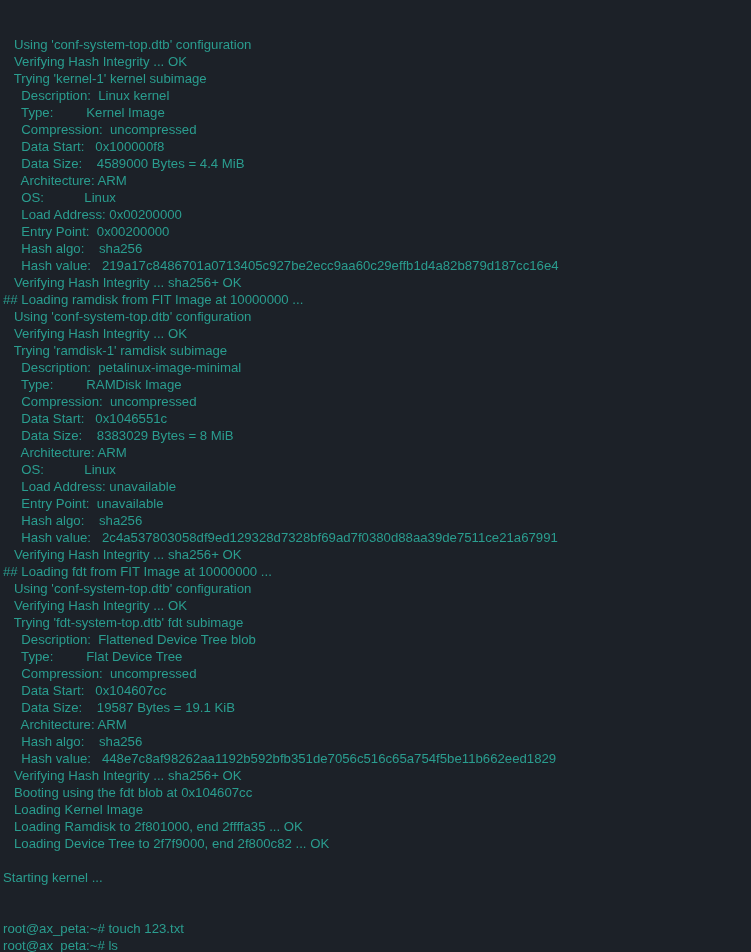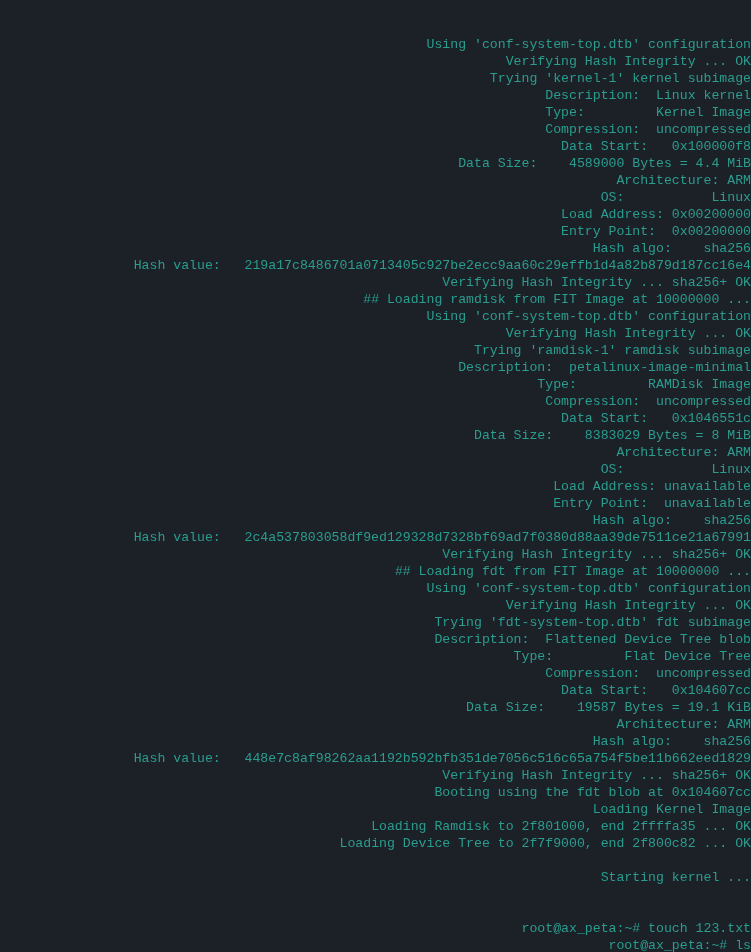--- a/index.html
+++ b/index.html
@@ -23,22 +23,21 @@
     font-family: "DejaVu Sans Mono", "Liberation Mono", monospace;
     font-size: 13.2px;
     line-height: 17px;
     letter-spacing: 0px;
     white-space: pre;
     overflow: hidden;
   }
   .line {
     height: 17px;
     white-space: pre;
-    font-family: Liberation Mono, monospace;
-    text-align: right;
+    font-family: Liberation Sans, sans-serif;
   }
   .line.blank {
     height: 17px;
   }
 </style>
 </head>
 <body style="background: rgb(28, 33, 40);">
 
 <div id="terminal" style="background: rgb(28, 33, 40); color: rgb(42, 157, 143);">
   <div id="scrollback"><div class="line">   Using 'conf-system-top.dtb' configuration</div><div class="line">   Verifying Hash Integrity ... OK</div><div class="line">   Trying 'kernel-1' kernel subimage</div><div class="line">     Description:  Linux kernel</div><div class="line">     Type:         Kernel Image</div><div class="line">     Compression:  uncompressed</div><div class="line">     Data Start:   0x100000f8</div><div class="line">     Data Size:    4589000 Bytes = 4.4 MiB</div><div class="line">     Architecture: ARM</div><div class="line">     OS:           Linux</div><div class="line">     Load Address: 0x00200000</div><div class="line">     Entry Point:  0x00200000</div><div class="line">     Hash algo:    sha256</div><div class="line">     Hash value:   219a17c8486701a0713405c927be2ecc9aa60c29effb1d4a82b879d187cc16e4</div><div class="line">   Verifying Hash Integrity ... sha256+ OK</div><div class="line">## Loading ramdisk from FIT Image at 10000000 ...</div><div class="line">   Using 'conf-system-top.dtb' configuration</div><div class="line">   Verifying Hash Integrity ... OK</div><div class="line">   Trying 'ramdisk-1' ramdisk subimage</div><div class="line">     Description:  petalinux-image-minimal</div><div class="line">     Type:         RAMDisk Image</div><div class="line">     Compression:  uncompressed</div><div class="line">     Data Start:   0x1046551c</div><div class="line">     Data Size:    8383029 Bytes = 8 MiB</div><div class="line">     Architecture: ARM</div><div class="line">     OS:           Linux</div><div class="line">     Load Address: unavailable</div><div class="line">     Entry Point:  unavailable</div><div class="line">     Hash algo:    sha256</div><div class="line">     Hash value:   2c4a537803058df9ed129328d7328bf69ad7f0380d88aa39de7511ce21a67991</div><div class="line">   Verifying Hash Integrity ... sha256+ OK</div><div class="line">## Loading fdt from FIT Image at 10000000 ...</div><div class="line">   Using 'conf-system-top.dtb' configuration</div><div class="line">   Verifying Hash Integrity ... OK</div><div class="line">   Trying 'fdt-system-top.dtb' fdt subimage</div><div class="line">     Description:  Flattened Device Tree blob</div><div class="line">     Type:         Flat Device Tree</div><div class="line">     Compression:  uncompressed</div><div class="line">     Data Start:   0x104607cc</div><div class="line">     Data Size:    19587 Bytes = 19.1 KiB</div><div class="line">     Architecture: ARM</div><div class="line">     Hash algo:    sha256</div><div class="line">     Hash value:   448e7c8af98262aa1192b592bfb351de7056c516c65a754f5be11b662eed1829</div><div class="line">   Verifying Hash Integrity ... sha256+ OK</div><div class="line">   Booting using the fdt blob at 0x104607cc</div><div class="line">   Loading Kernel Image</div><div class="line">   Loading Ramdisk to 2f801000, end 2ffffa35 ... OK</div><div class="line">   Loading Device Tree to 2f7f9000, end 2f800c82 ... OK</div><div class="line blank">&nbsp;</div><div class="line">Starting kernel ...</div><div class="line blank">&nbsp;</div><div class="line blank">&nbsp;</div><div class="line">root@ax_peta:~# touch 123.txt</div><div class="line">root@ax_peta:~# ls</div></div>

